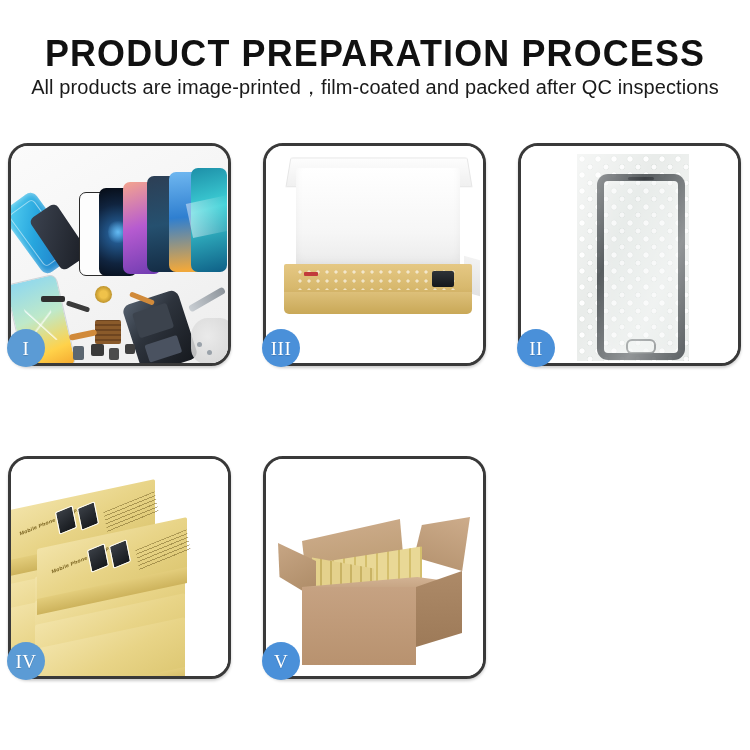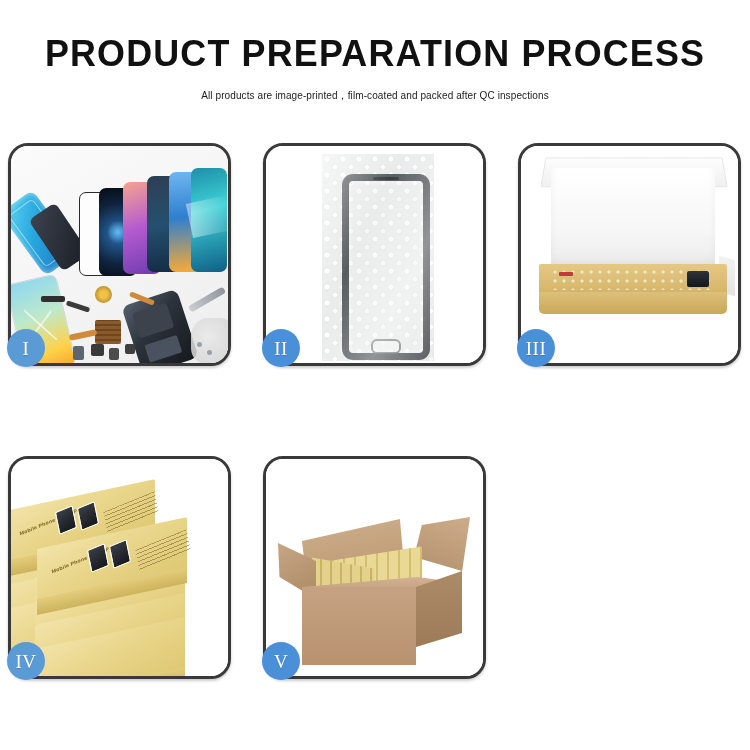--- a/index.html
+++ b/index.html
@@ -11,22 +11,22 @@
   .page{width:750px;height:750px;position:relative;}
 
   
   .header{text-align:center;padding-top:32px;}
   .title{
     font-size:37px;line-height:44px;font-weight:700;color:#111111;
     letter-spacing:1.2px;white-space:nowrap;
     transform:scaleX(0.97);transform-origin:center;
   }
   .subtitle{
-    font-size:10px;line-height:22px;color:#1a1a1a;font-weight:400;
-    letter-spacing:0.1px;margin-top:9px;white-space:nowrap;
+    font-size:20px;line-height:22px;color:#1a1a1a;font-weight:400;
+    letter-spacing:0.1px;white-space:nowrap;
   }
 
   
   .grid{
     position:absolute;left:8px;top:143px;width:734px;
     display:grid;grid-template-columns:repeat(3,223px);
     grid-template-rows:223px 223px;
     column-gap:32px;row-gap:90px;
   }
   .panel{
@@ -324,46 +324,46 @@
         <div class="part hand"></div>
         <div class="part screwset"></div>
       </div>
       <div class="badge" style="background:#5b9bd5">
           <span>I</span>
         </div>
     </div>
 
     <div class="panel">
       <div class="panel-clip">
-        <div class="p2-bg"></div>
-        <div class="bubble-sheet">
-          <div class="glass">
-            <div class="glass-home"></div>
-          </div>
-        </div>
-        <div class="bubble-gloss"></div>
-      </div>
-      <div class="badge" style="background:#4a90d9">
-          <span>II</span>
-        </div>
-    </div>
-
-    <div class="panel">
-      <div class="panel-clip">
         <div class="p3-bg"></div>
         <div class="lidflap"></div>
         <div class="foam"></div>
         <div class="kflap-right"></div>
         <div class="kbox-body">
           <div class="kbox-inner"></div>
         </div>
         <div class="kbox-front"></div>
       </div>
       <div class="badge" style="background:#4a90d9">
           <span>III</span>
+        </div>
+    </div>
+
+    <div class="panel">
+      <div class="panel-clip">
+        <div class="p2-bg"></div>
+        <div class="bubble-sheet">
+          <div class="glass">
+            <div class="glass-home"></div>
+          </div>
+        </div>
+        <div class="bubble-gloss"></div>
+      </div>
+      <div class="badge" style="background:#4a90d9">
+          <span>II</span>
         </div>
     </div>
 
     <div class="panel">
       <div class="panel-clip">
         <div class="p4-bg"></div>
 
         <div class="ybox" style="left:-6px;top:62px;">
           <div class="top"></div>
           <div class="side"></div>

